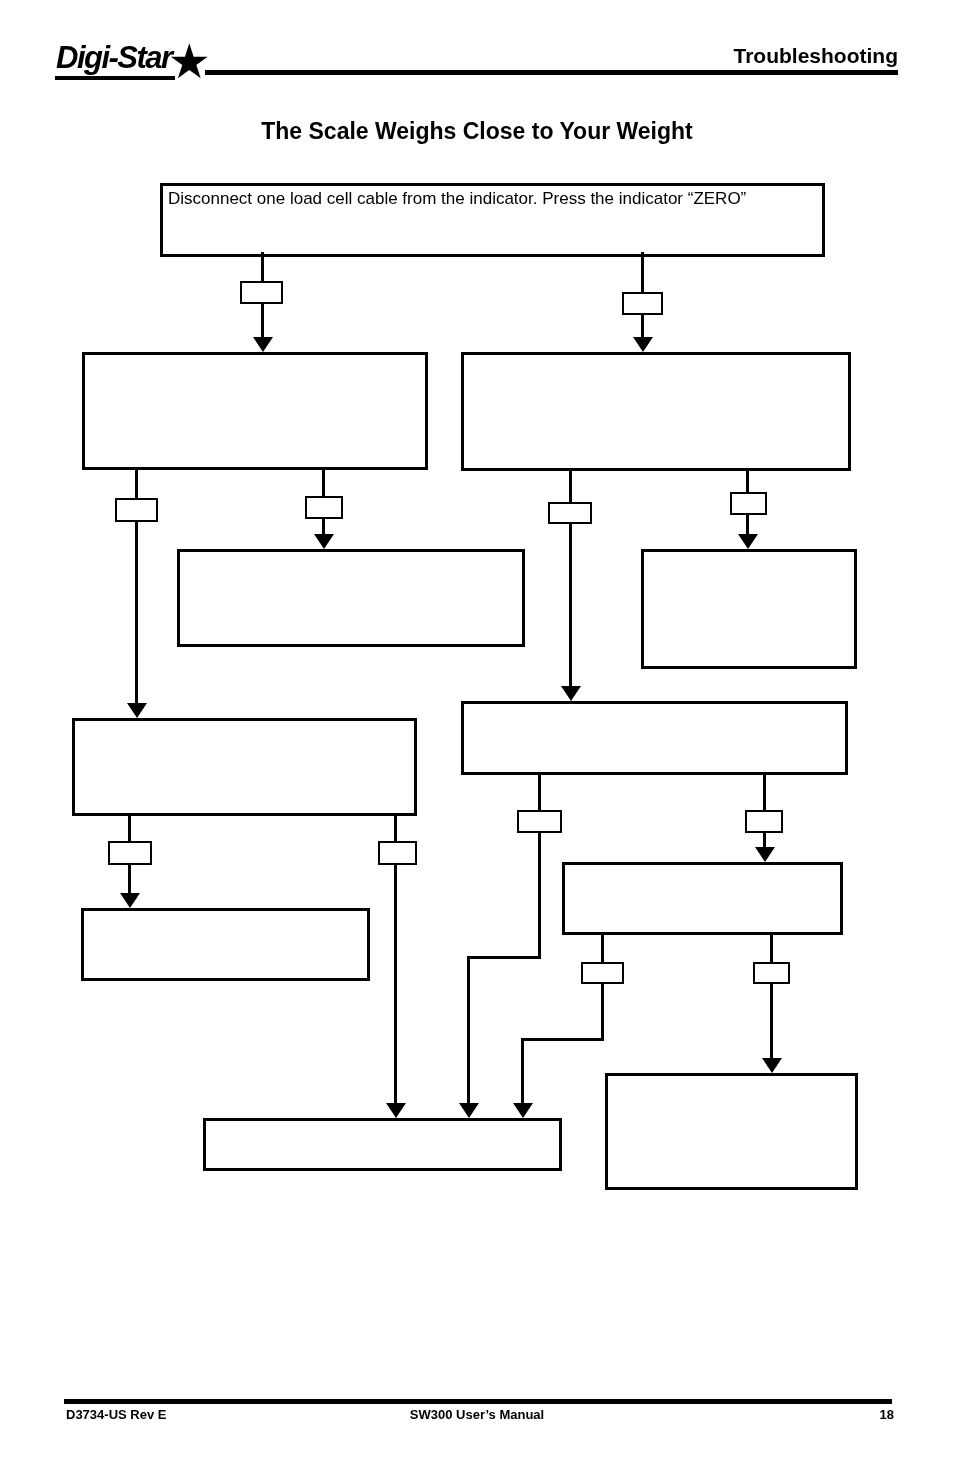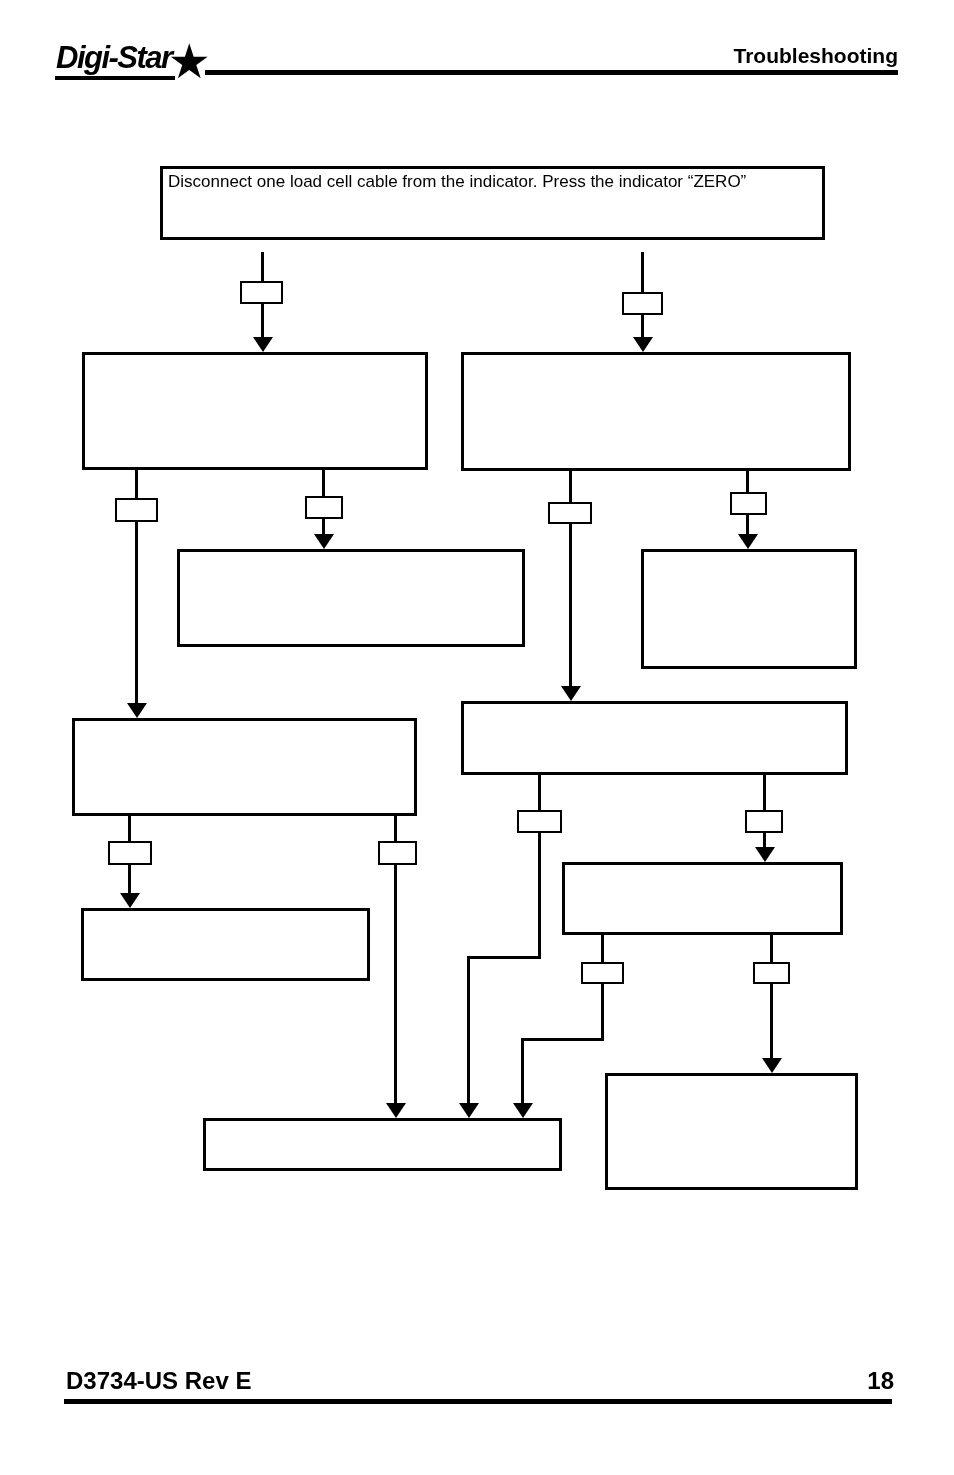--- a/index.html
+++ b/index.html
@@ -56,38 +56,39 @@
     border-left:10px solid transparent;
     border-right:10px solid transparent;
     border-top:15px solid #000;
   }
   .start-text {
     padding:2px 5px; font-size:17px; line-height:1.25;
   }
 
   
   .footer-rule { position:absolute; left:64px; top:1399px; width:828px; height:5px; background:#000; }
-  .footer-text { position:absolute; top:1367px; font-weight:bold; font-size:24px; }
+  .footer-text { position:absolute; top:1407px; font-weight:bold; font-size:13px; }
   .footer-left { left:66px; }
   .footer-center { left:0; right:0; text-align:center; }
   .footer-right { right:60px; }
 </style>
 </head>
 <body>
 
 <div class="page">
 
   <div class="logo">
     <span class="logo-text">Digi-Star</span><span class="logo-star">★</span>
   </div>
   <div class="header-rule"></div>
   <div class="header-section">Troubleshooting</div>
 
+  <div class="page-title">The Scale Weighs Close to Your Weight</div>
 
-  <div class="fbox" style="left:160px; top:166px; width:665px; height:74px;">
+  <div class="fbox" style="left:160px; top:183px; width:665px; height:74px;">
     <div class="start-text">Disconnect one load cell cable from the indicator. Press the indicator “ZERO”</div>
   </div>
 
   <div class="vl" style="left:261px; top:252px; height:29px;"></div>
   <div class="vl" style="left:641px; top:252px; height:40px;"></div>
   <div class="fconn" style="left:240px; top:281px; width:43px; height:23px;"></div>
   <div class="fconn" style="left:622px; top:292px; width:41px; height:23px;"></div>
   <div class="vl" style="left:261px; top:304px; height:36px;"></div>
   <div class="vl" style="left:641px; top:315px; height:25px;"></div>
   <div class="arr" style="left:253px; top:337px;"></div>
@@ -156,15 +157,16 @@
 
   <div class="vl" style="left:770px; top:984px; height:76px;"></div>
   <div class="arr" style="left:762px; top:1058px;"></div>
 
   <div class="fbox" style="left:81px; top:908px; width:289px; height:73px;"></div>
   <div class="fbox" style="left:203px; top:1118px; width:359px; height:53px;"></div>
   <div class="fbox" style="left:605px; top:1073px; width:253px; height:117px;"></div>
 
   <div class="footer-rule"></div>
   <div class="footer-text footer-left">D3734-US Rev E</div>
+  <div class="footer-text footer-center">SW300 User’s Manual</div>
   <div class="footer-text footer-right">18</div>
 
 </div>
 
 </body></html>

